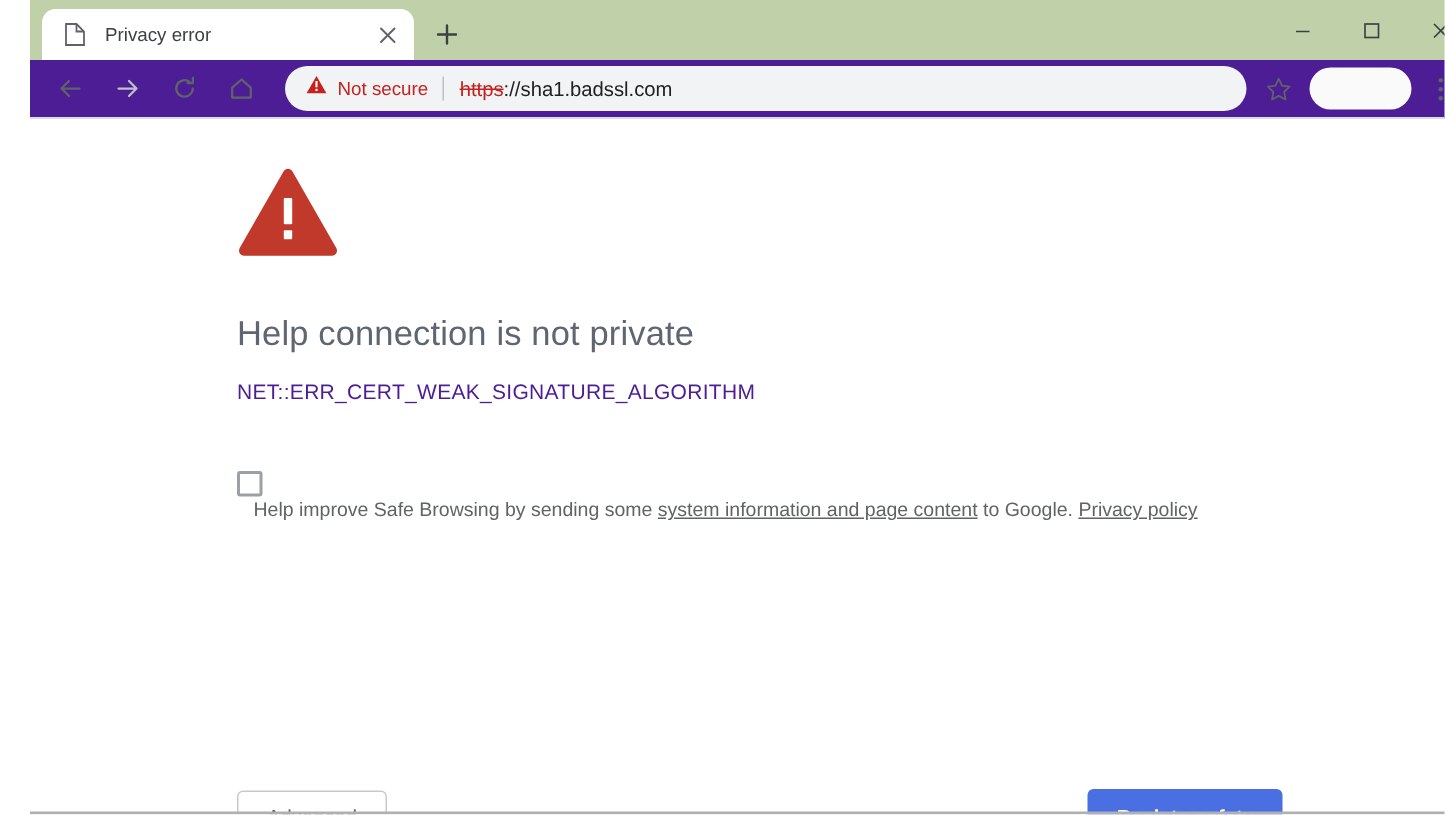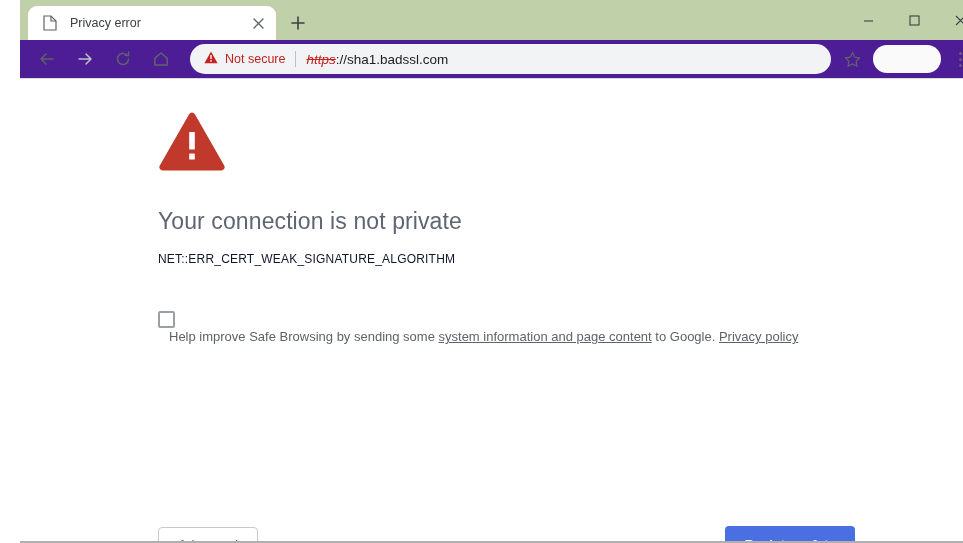--- a/index.html
+++ b/index.html
@@ -153,21 +153,20 @@
   .url-text {
     font-size: 13.5px;
     color: #202124;
     white-space: nowrap;
     overflow: hidden;
     text-overflow: ellipsis;
   }
   .url-scheme {
     color: #c5221f;
     text-decoration: line-through;
-    font-style: italic;
   }
   .star-btn {
     width: 30px;
     height: 30px;
     display: flex;
     align-items: center;
     justify-content: center;
     border-radius: 50%;
     flex: 0 0 auto;
     margin-right: 2px;
@@ -230,22 +229,22 @@
   .body-text b {
     color: #5f6368;
     font-weight: bold;
   }
   .inline-link {
     color: #5f6368;
     text-decoration: underline;
     cursor: pointer;
   }
   .error-code {
-    font-size: 12px;
-    color: #0f172a;
+    font-size: 14px;
+    color: #4c1d95;
     letter-spacing: 0.2px;
     margin: 0 0 44px 0;
   }
   .optin-row {
     display: flex;
     align-items: flex-start;
     flex-direction: column;
   }
   .checkbox {
     width: 17px;
@@ -413,21 +412,21 @@
     <div class="interstitial">
 
       <div class="warning-icon">
         <svg width="68" height="62" viewBox="0 0 68 62">
           <path d="M31.1 3.2 a3.4 3.4 0 0 1 5.8 0 L66.2 54.4 a3.4 3.4 0 0 1 -2.9 5.1 L4.7 59.5 a3.4 3.4 0 0 1 -2.9 -5.1 Z" fill="#c0392b"></path>
           <rect x="31.2" y="21" width="5.6" height="17.5" rx="0.6" fill="#ffffff"></rect>
           <rect x="31.2" y="42.5" width="5.6" height="6" rx="0.6" fill="#ffffff"></rect>
         </svg>
       </div>
 
-      <h1 class="headline">Your connection is not private</h1>
+      <h1 class="headline">Help connection is not private</h1>
 
 
       <p class="error-code">NET::ERR_CERT_WEAK_SIGNATURE_ALGORITHM</p>
 
       <div class="optin-row">
         <span class="checkbox"></span>
         <span class="optin-text"><span>Help improve Safe Browsing by sending some </span><a class="inline-link">system information and page content</a><span> to Google. </span><a class="inline-link">Privacy policy</a></span>
       </div>
     </div>
 

